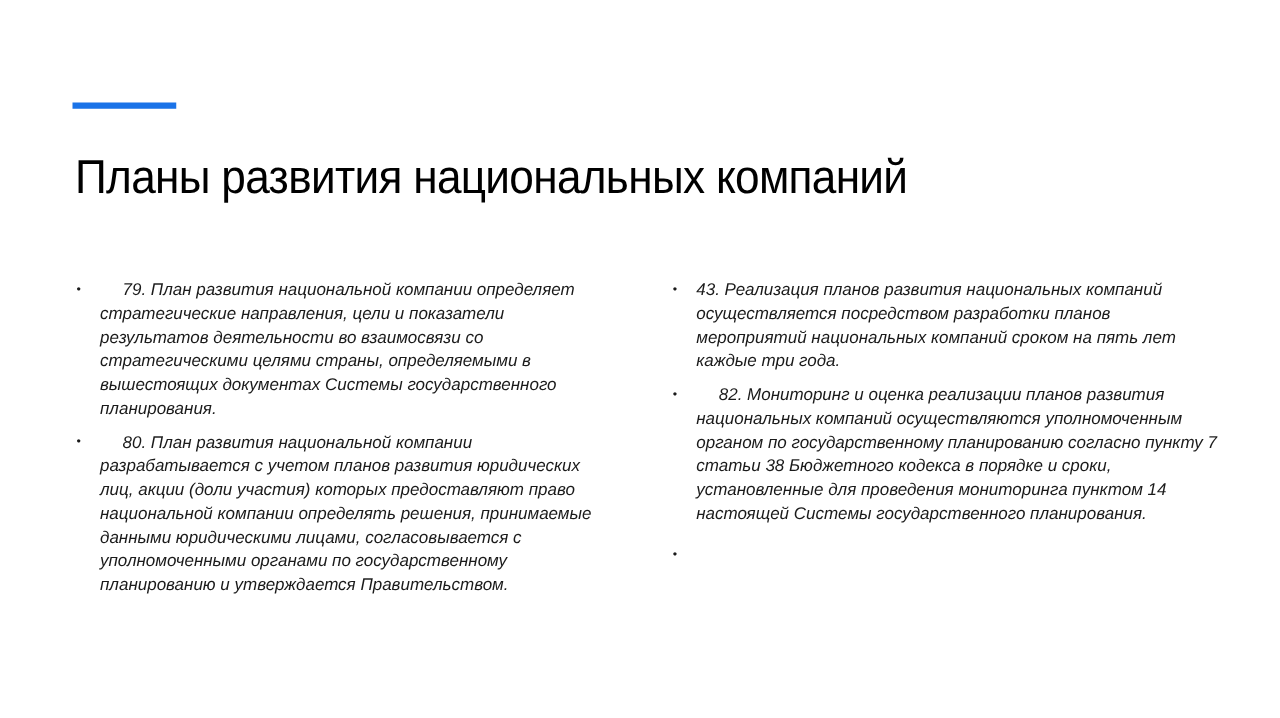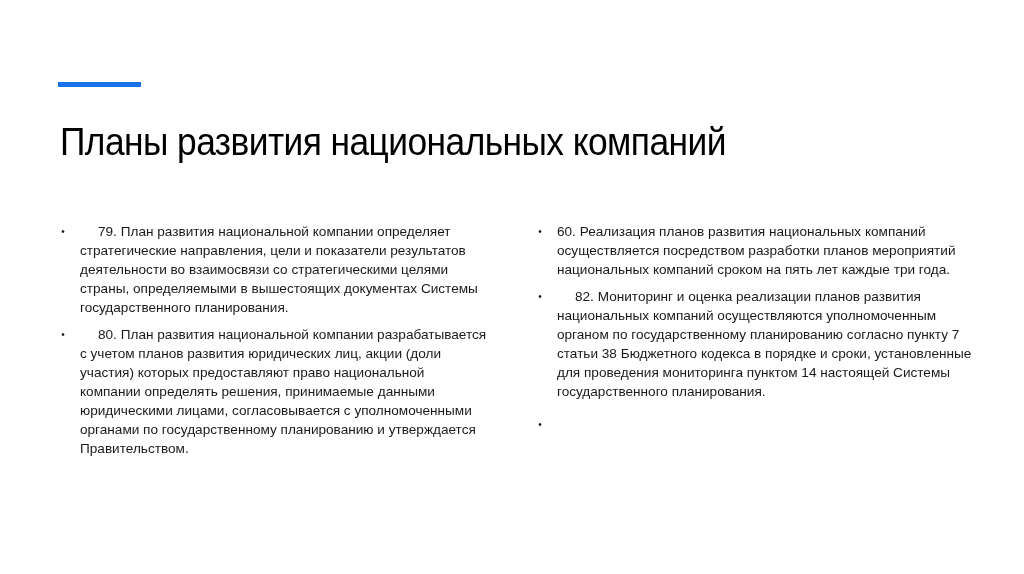--- a/index.html
+++ b/index.html
@@ -55,20 +55,21 @@
     .bullet-glyph {
       position: absolute;
       left: 0;
       top: 0;
       width: 10px;
       text-align: center;
       font-size: 10px;
     }
     .bullet-text {
       display: block;
+      font-style: italic;
     }
     .indent { display: inline-block; width: 18px; }
     .col-right .bullet-item.empty { margin-top: 14px; height: 19px; }
   </style>
 </head>
 <body>
 
 <div>
   <div class="accent-bar"></div>
 
@@ -81,21 +82,21 @@
     </div>
     <div class="bullet-item">
       <span class="bullet-glyph">•</span>
       <span class="bullet-text"><span class="indent"></span><span>80. План развития национальной компании разрабатывается с учетом планов развития юридических лиц, акции (доли участия) которых предоставляют право национальной компании определять решения, принимаемые данными юридическими лицами, согласовывается с уполномоченными органами по государственному планированию и утверждается Правительством.</span></span>
     </div>
   </div>
 
   <div class="column col-right">
     <div class="bullet-item">
       <span class="bullet-glyph">•</span>
-      <span class="bullet-text">60. Реализация планов развития национальных компаний осуществляется посредством разработки планов мероприятий национальных компаний сроком на пять лет каждые три года.</span>
+      <span class="bullet-text">43. Реализация планов развития национальных компаний осуществляется посредством разработки планов мероприятий национальных компаний сроком на пять лет каждые три года.</span>
     </div>
     <div class="bullet-item">
       <span class="bullet-glyph">•</span>
       <span class="bullet-text"><span class="indent"></span><span>82. Мониторинг и оценка реализации планов развития национальных компаний осуществляются уполномоченным органом по государственному планированию согласно пункту 7 статьи 38 Бюджетного кодекса в порядке и сроки, установленные для проведения мониторинга пунктом 14 настоящей Системы государственного планирования.</span></span>
     </div>
     <div class="bullet-item empty">
       <span class="bullet-glyph">•</span>
       <span class="bullet-text"></span>
     </div>
   </div>

